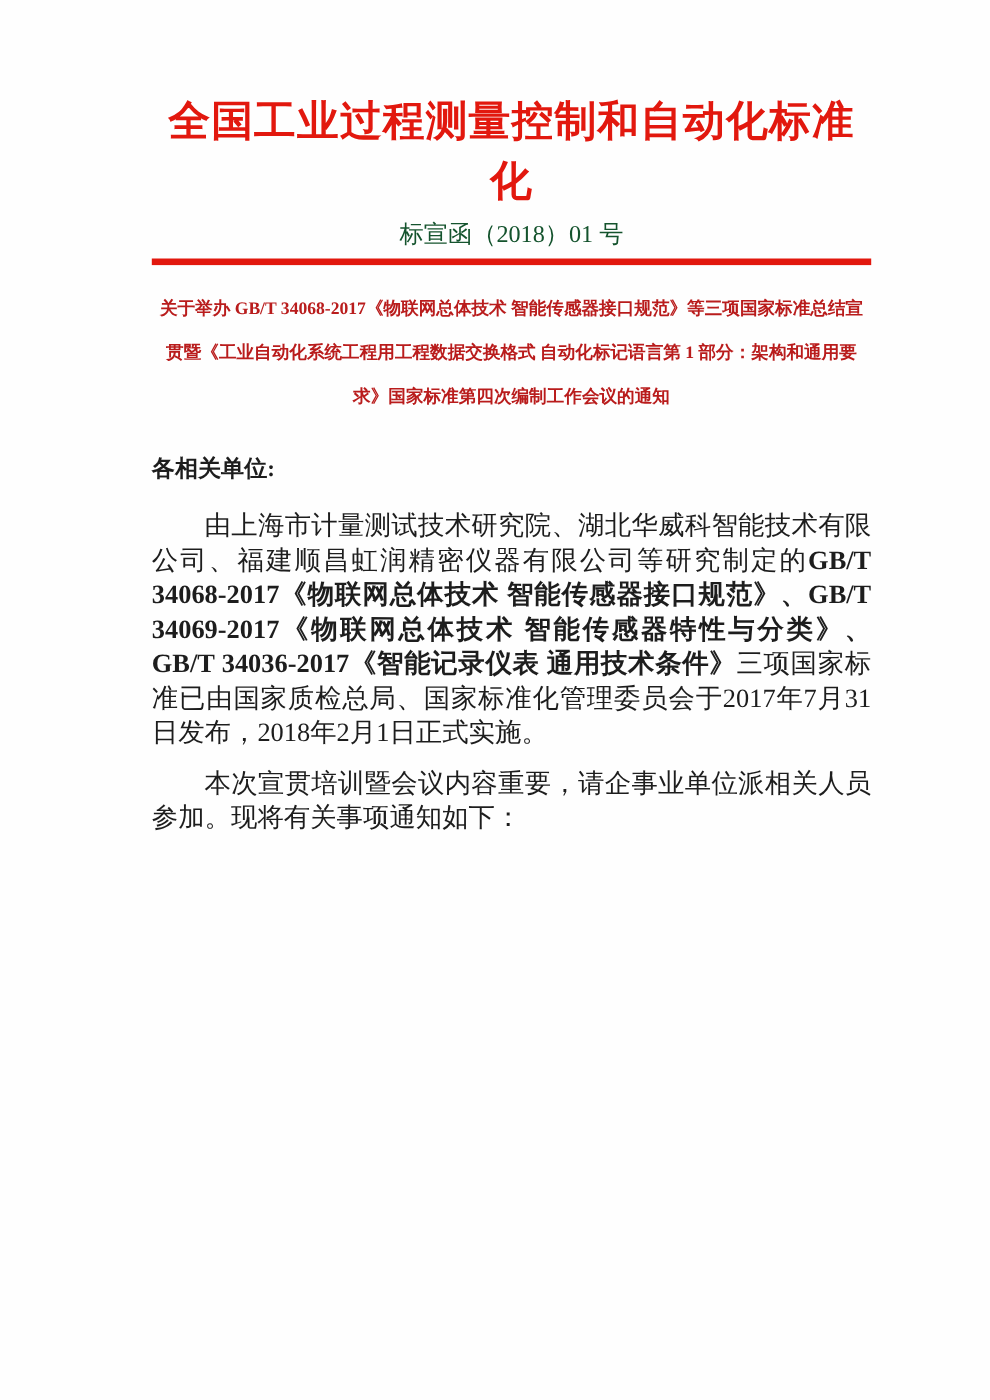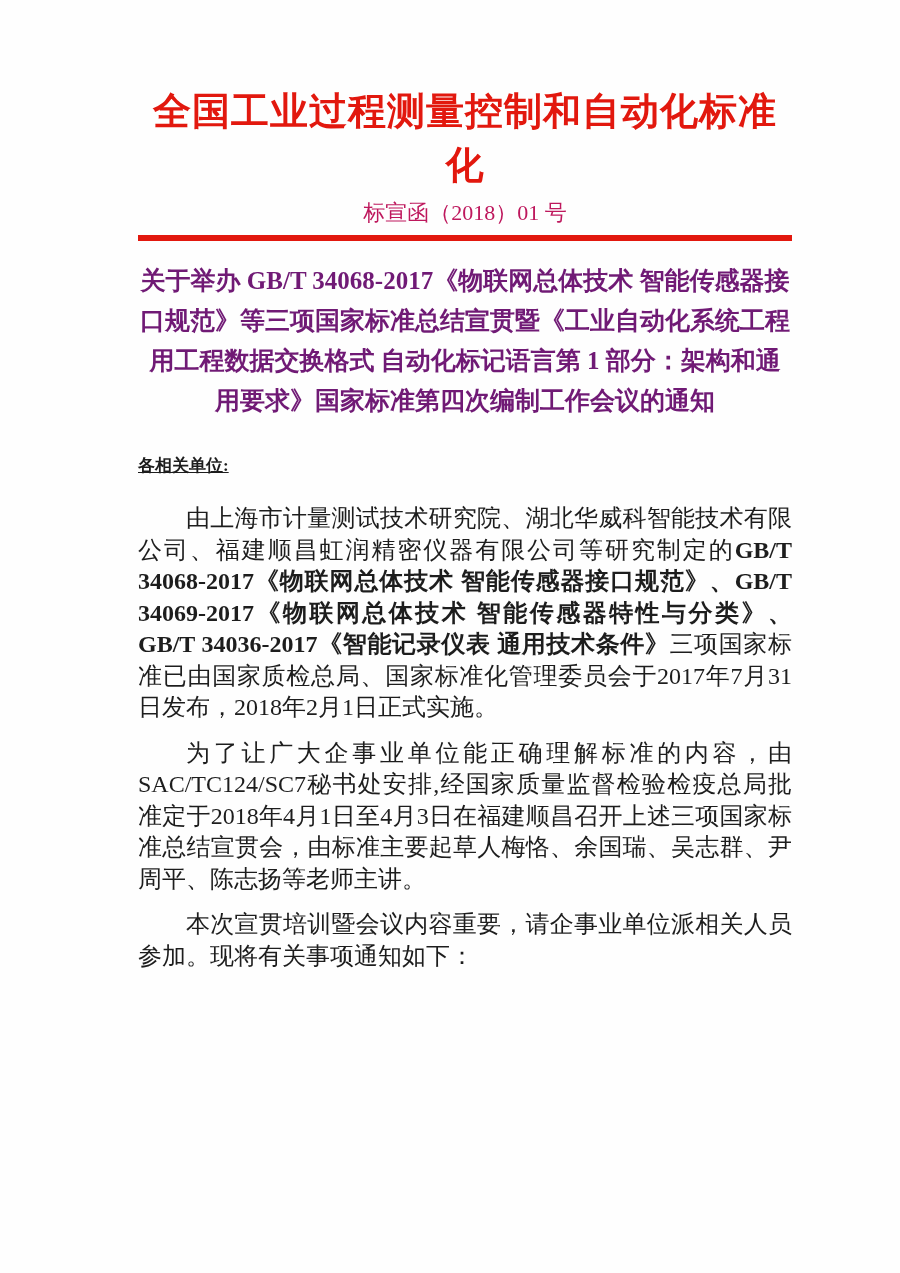--- a/index.html
+++ b/index.html
@@ -27,43 +27,42 @@
     font-weight: bold;
     font-size: 38px;
     line-height: 54px;
     letter-spacing: 1px;
   }
   .doc-number {
     text-align: center;
     font-size: 22px;
     line-height: 30px;
     margin-top: 6px;
-    color: #be185d;
+    color: #14532d;
   }
   .red-rule {
     height: 6px;
     background: #e2180e;
     margin-top: 7px;
   }
   
   .notice-heading {
     margin: 20px 0 0 0;
-    font-size: 25px;
+    font-size: 16px;
     line-height: 40px;
     font-weight: bold;
     text-align: center;
-    color: #701a75;
+    color: #b91c1c;
   }
   
   .salutation {
     margin-top: 30px;
-    font-size: 17px;
+    font-size: 21px;
     line-height: 30px;
     font-weight: bold;
-    text-decoration: underline;
   }
   .para {
     margin: 14px 0 0 0;
     font-size: 24px;
     line-height: 31.5px;
     text-align: justify;
     text-indent: 2em;
   }
   .para.first {
     margin-top: 22px;
@@ -83,19 +82,18 @@
       <div class="doc-number">标宣函（2018）01 号</div>
       <div class="red-rule"></div>
     </header>
 
     <main>
       <h1 class="notice-heading">关于举办 GB/T 34068-2017《物联网总体技术 智能传感器接口规范》等三项国家标准总结宣贯暨《工业自动化系统工程用工程数据交换格式 自动化标记语言第 1 部分：架构和通用要求》国家标准第四次编制工作会议的通知</h1>
 
       <div class="salutation">各相关单位:</div>
 
       <p class="para first"><span>由上海市计量测试技术研究院、湖北华威科智能技术有限公司、福建顺昌虹润精密仪器有限公司等研究制定的</span><span class="seg-bold">GB/T 34068-2017《物联网总体技术 智能传感器接口规范》、GB/T 34069-2017《物联网总体技术 智能传感器特性与分类》、GB/T 34036-2017《智能记录仪表 通用技术条件》</span><span>三项国家标准已由国家质检总局、国家标准化管理委员会于2017年7月31日发布，2018年2月1日正式实施。</span></p>
-      <p class="para"><span>为了让广大企事业单位能正确理解标准的内容，由SAC/TC124/SC7秘书处安排,经国家质量监督检验检疫总局批准定于2018年4月1日至4月3日在福建顺昌召开上述三项国家标准总结宣贯会，由标准主要起草人梅恪、余国瑞、吴志群、尹周平、陈志扬等老师主讲。</span></p>
       <p class="para"><span>本次宣贯培训暨会议内容重要，请企事业单位派相关人员参加。现将有关事项通知如下：</span></p>
 
     </main>
 
   </div>
 </div>
 
 </body></html>

